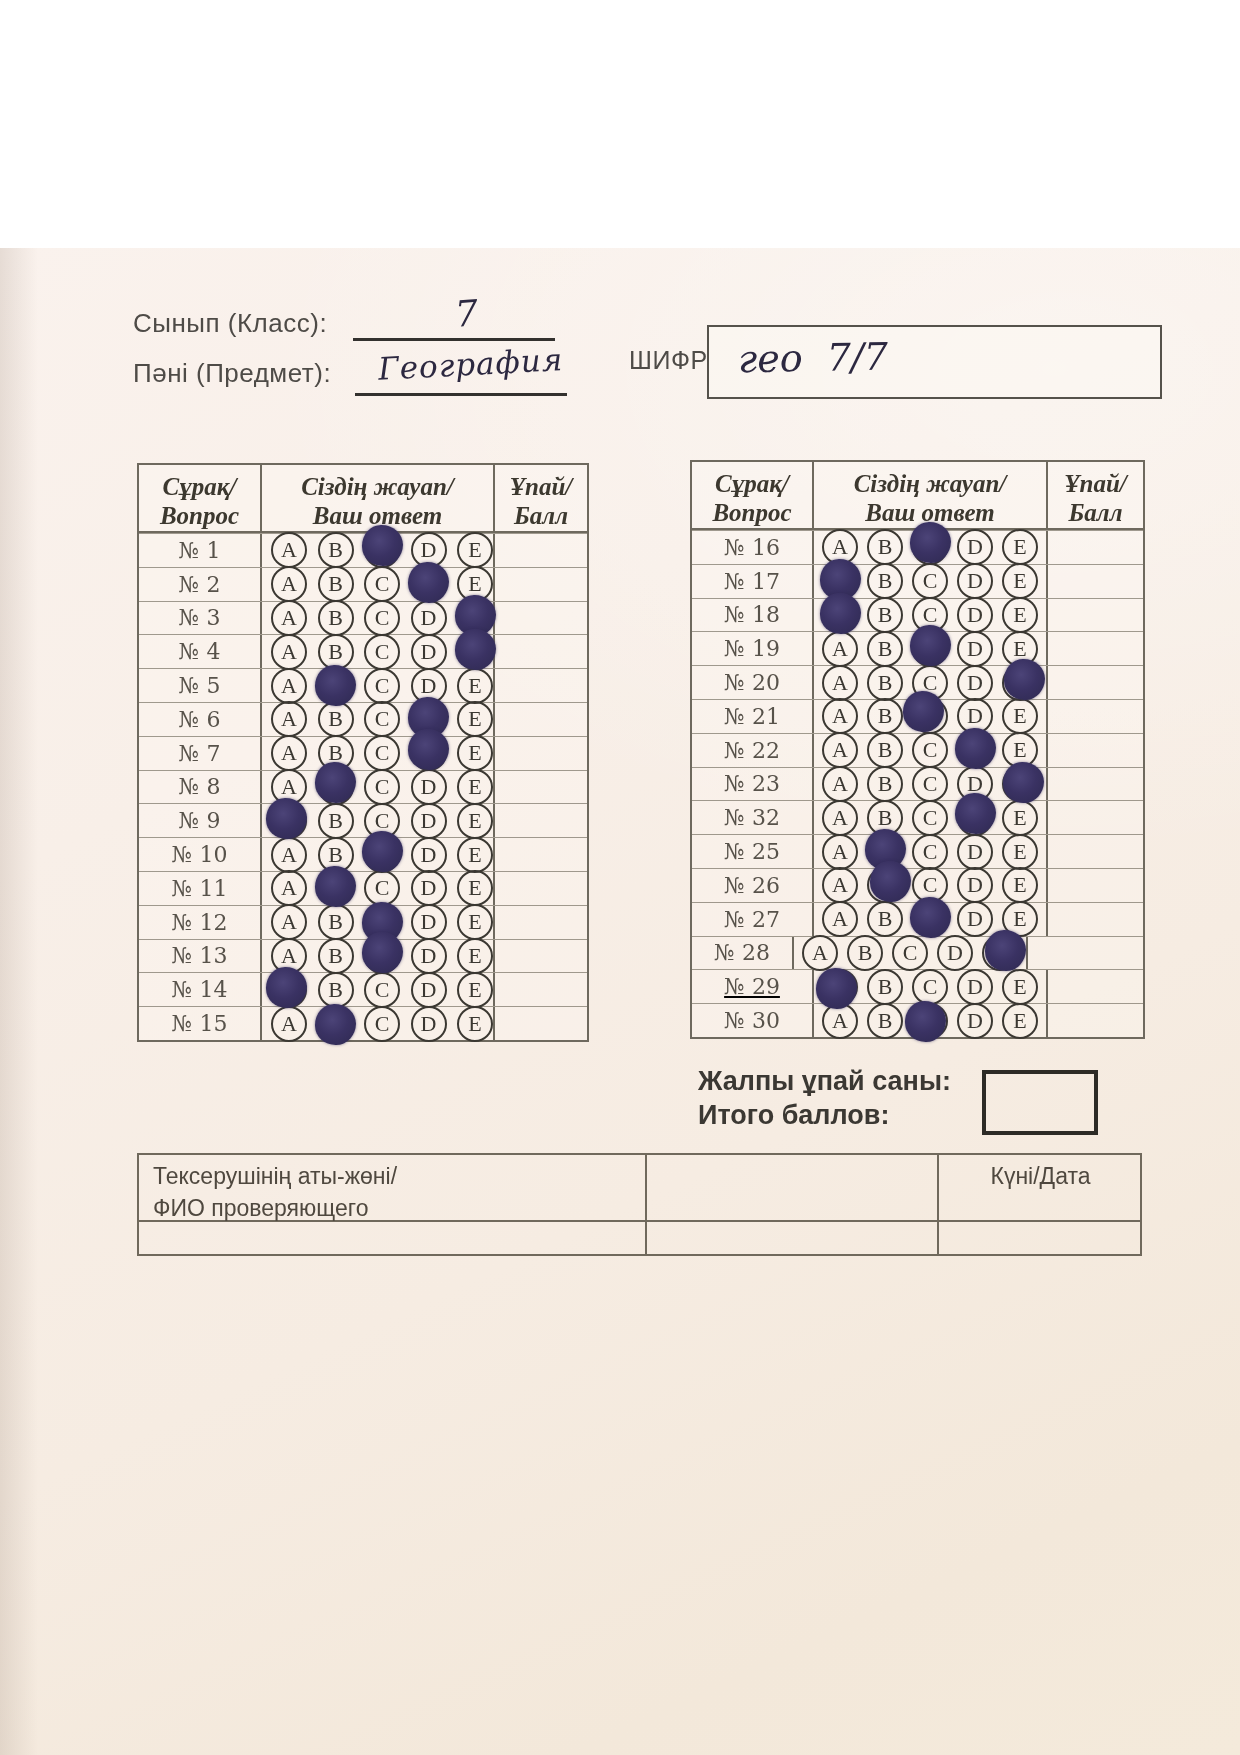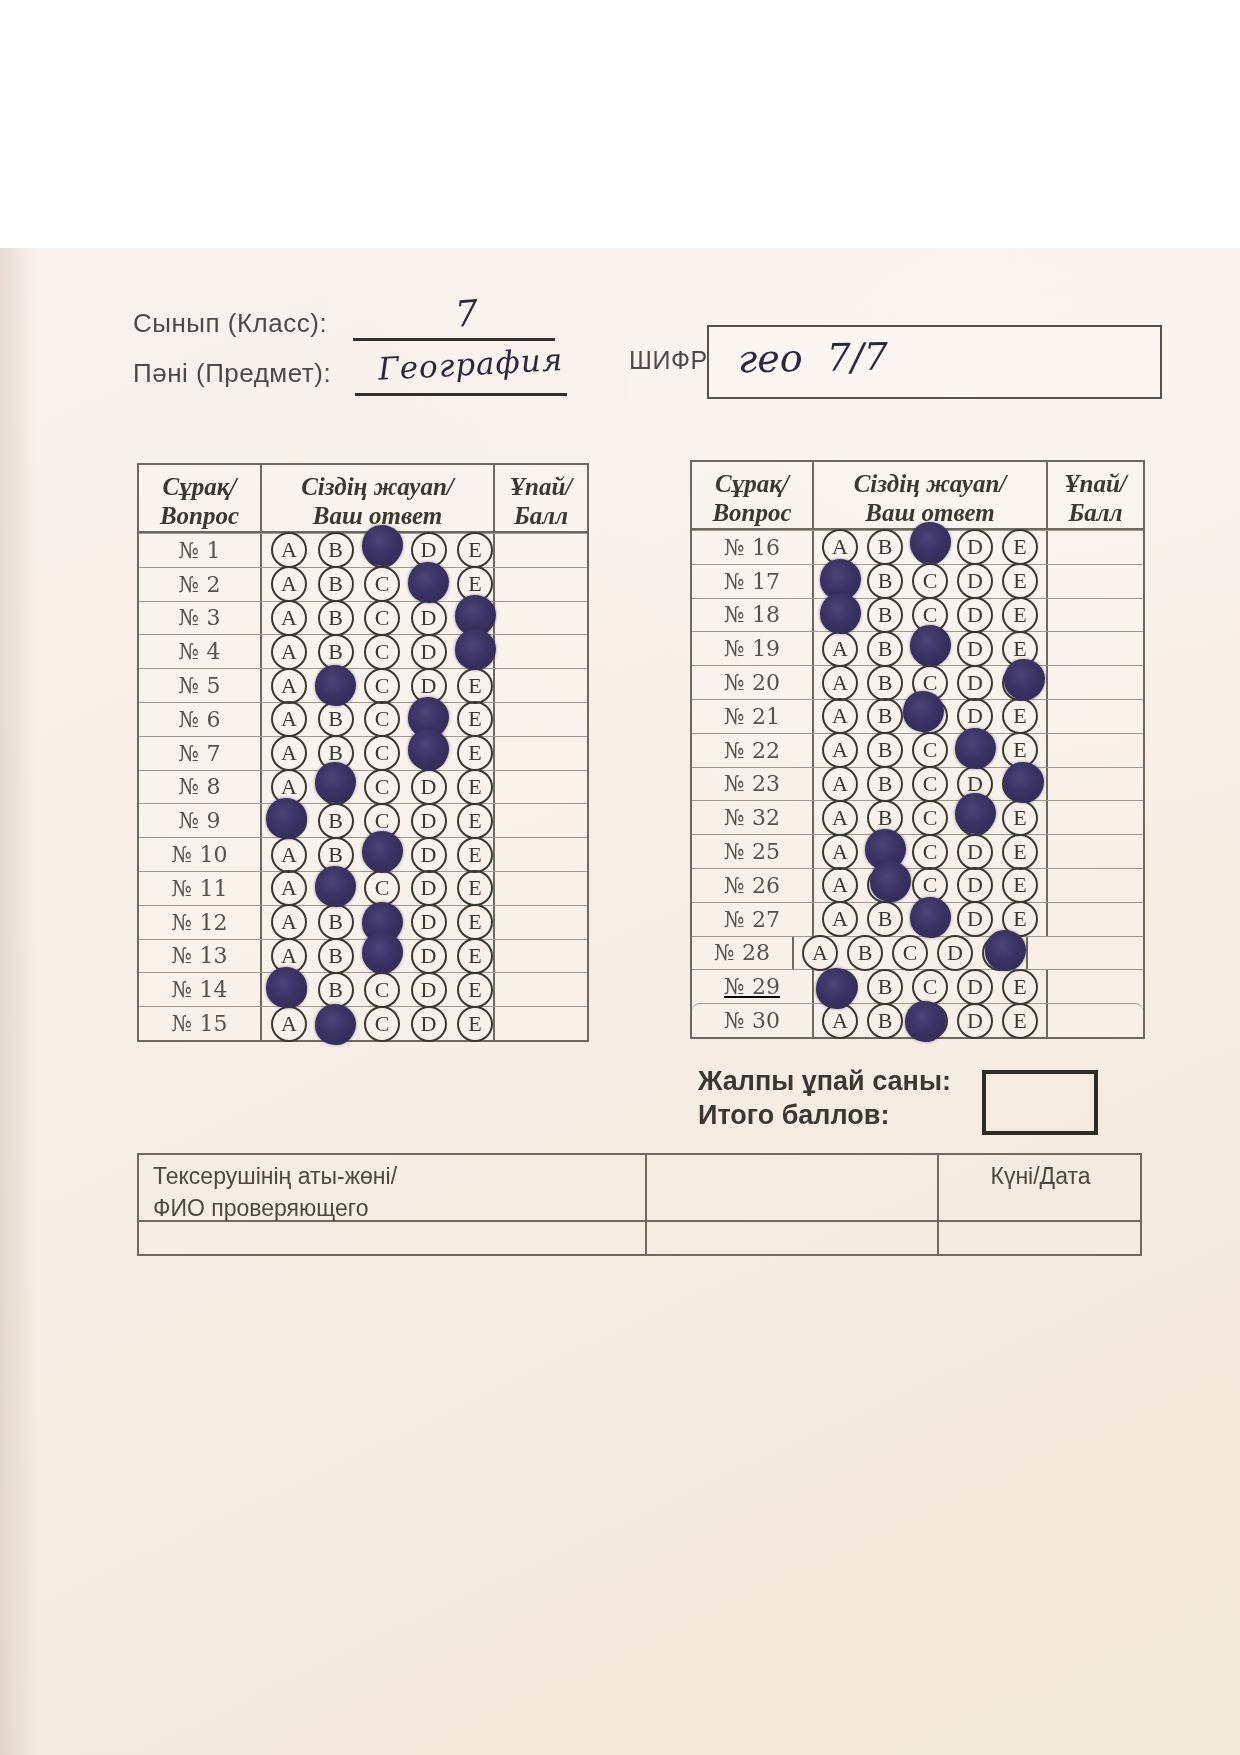--- a/index.html
+++ b/index.html
@@ -463,21 +463,21 @@
           <div class="b-cell" style="width: 236px;">
             <div class="bubble" style="left: 8px;">A</div>
             <div class="mark" style="left: 1.5px; top: calc(50% - 18.5px);"></div>
             <div class="bubble" style="left: 53px;">B</div>
             <div class="bubble" style="left: 98px;">C</div>
             <div class="bubble" style="left: 143px;">D</div>
             <div class="bubble" style="left: 188px;">E</div>
           </div>
           <div class="s-cell" style="width: 95px;"></div>
         </div>
-        <div class="trow" style="height: 33.8px; border-radius: 8px;">
+        <div class="trow" style="height: 33.8px;">
           <div class="q-cell" style="width: 120px;">№ 30</div>
           <div class="b-cell" style="width: 236px;">
             <div class="bubble" style="left: 8px;">A</div>
             <div class="bubble" style="left: 53px;">B</div>
             <div class="bubble" style="left: 98px;">C</div>
             <div class="mark" style="left: 90.5px; top: calc(50% - 19.5px);"></div>
             <div class="bubble" style="left: 143px;">D</div>
             <div class="bubble" style="left: 188px;">E</div>
           </div>
           <div class="s-cell" style="width: 95px;"></div>

